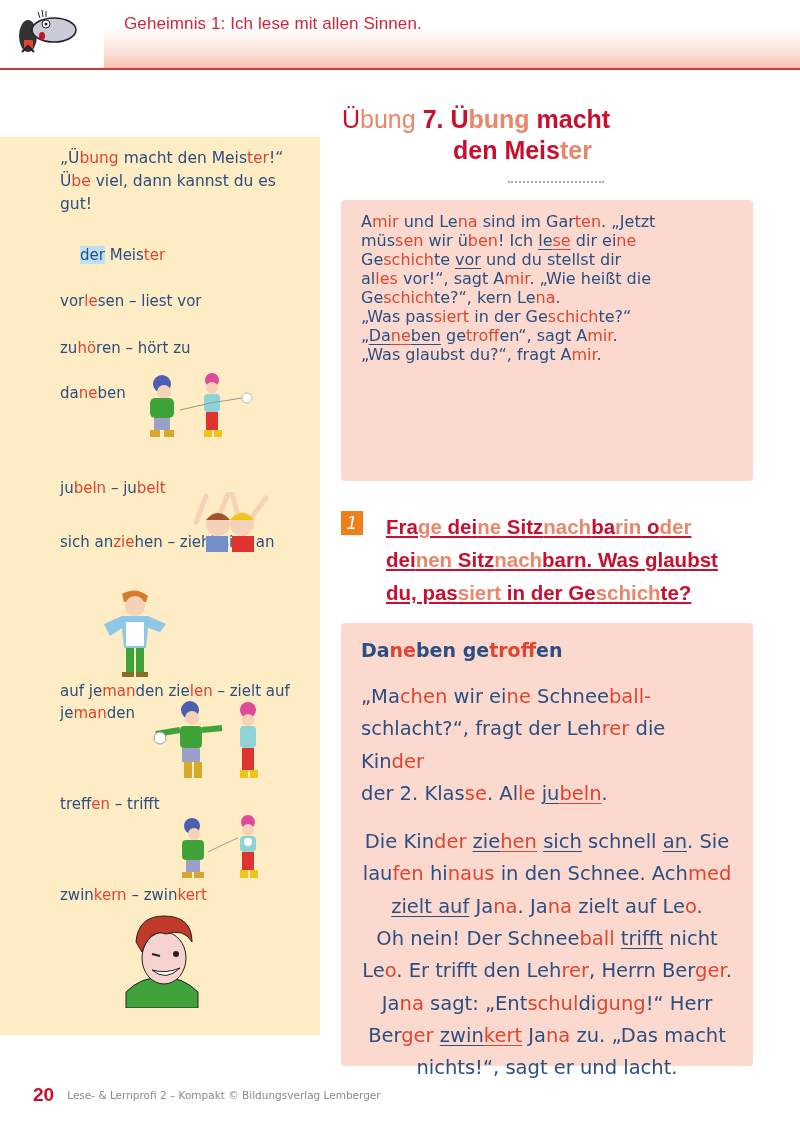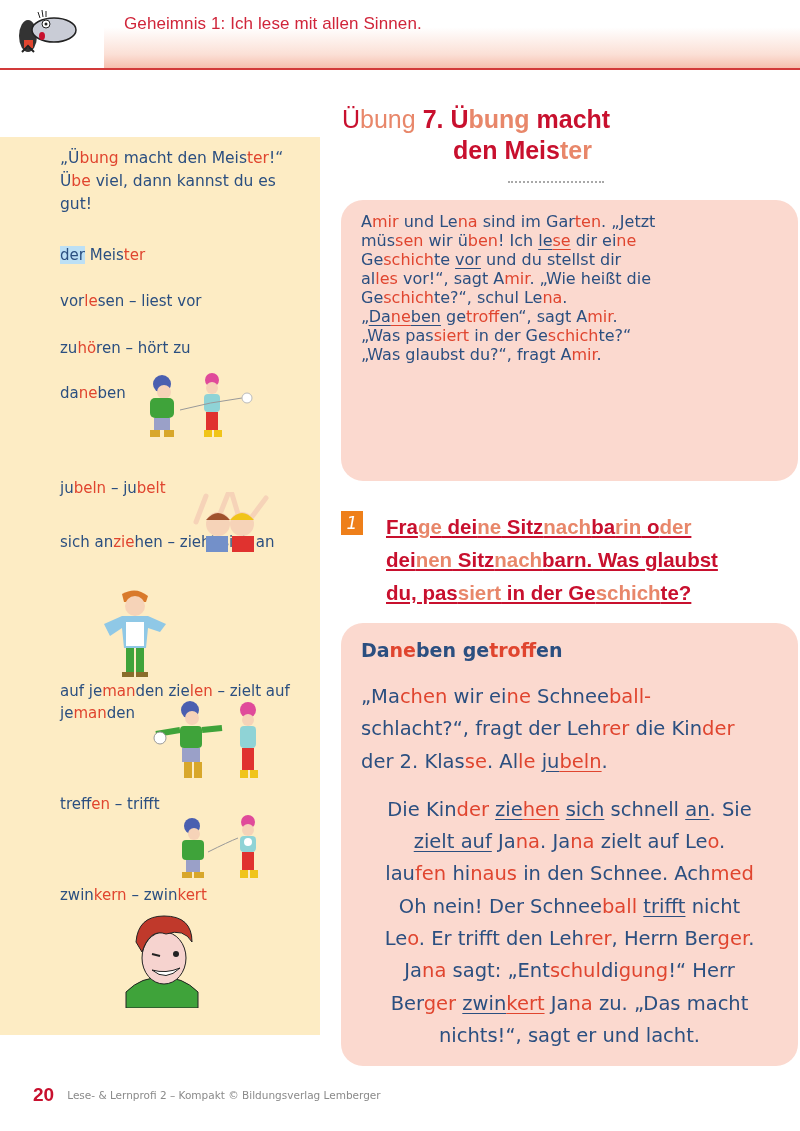--- a/index.html
+++ b/index.html
@@ -42,22 +42,22 @@
   .title {
     position: absolute; left: 342px; top: 104px; font-family: "Liberation Sans", sans-serif;
     font-size: 25px; line-height: 31px; color: #c8102e;
   }
   .title .light { color: #e8876a; }
   .title .bold { font-weight: bold; }
   .title .l2 { padding-left: 111px; }
   .dots { position: absolute; left: 508px; top: 181px; width: 96px; border-top: 2px dotted #a8a8a8; }
 
   .box {
-    position: absolute; left: 341px; width: 457px; background: #fbd9cf;
-    border-radius: 22px; box-sizing: border-box;
+    position: absolute; left: 341px; width: 412px; background: #fbd9cf;
+    border-radius: 4px; box-sizing: border-box;
   }
   .box1 { top: 200px; height: 281px; padding: 12px 20px; }
   .box2 { top: 623px; height: 443px; padding: 14px 20px; }
   .box2 .story { font-size: 19.5px; line-height: 32.3px; }
   .box2 .stitle { font-weight: bold; font-size: 19px; line-height: 26px; margin-bottom: 18px; }
   .box2 .para2 { margin-top: 16px; text-align: center; }
 
   .task-badge {
     position: absolute; left: 341px; top: 511px; width: 22px; height: 24px;
     background: #ee7f1a; color: #fff; font-size: 17px; font-style: italic; text-align: center; line-height: 24px;
@@ -95,21 +95,21 @@
   <div class="header-rule"></div>
 </div>
 
 <div class="side"></div>
 <div class="side-item side-intro">
     <div><span class="b">„Ü</span><span class="r">bung</span><span class="b"> macht den Meis</span><span class="r">ter</span><span class="b">!“</span></div>
     <div><span class="b">Ü</span><span class="r">be</span><span class="b"> viel, dann kannst du es</span></div>
     <div><span class="b">gut!</span></div>
   </div>
 <div id="side-items">
-    <div class="side-item" style="top: 244px;">
+    <div class="side-item" style="top: 244px; margin-left: 20px;">
       <div><span class="b hl">der</span><span class="b"> Meis</span><span class="r">ter</span></div>
     </div>
     <div class="side-item" style="top: 290px;">
       <div><span class="b">vor</span><span class="r">le</span><span class="b">sen – liest vor</span></div>
     </div>
     <div class="side-item" style="top: 337px;">
       <div><span class="b">zu</span><span class="r">hö</span><span class="b">ren – hört zu</span></div>
     </div>
     <div class="side-item" style="top: 382px;">
       <div><span class="b">da</span><span class="r">ne</span><span class="b">ben</span></div>
@@ -217,23 +217,23 @@
     </div>
 </div>
 <div class="dots"></div>
 
 <div class="box box1">
   <div>
       <div><span class="b">A</span><span class="r">mir</span><span class="b"> und Le</span><span class="r">na</span><span class="b"> sind im Gar</span><span class="r">ten</span><span class="b">. „Jetzt</span></div>
       <div><span class="b">müs</span><span class="r">sen</span><span class="b"> wir ü</span><span class="r">ben</span><span class="b">! Ich </span><span class="b u">le</span><span class="r u">se</span><span class="b"> dir ei</span><span class="r">ne</span></div>
       <div><span class="b">Ge</span><span class="r">schich</span><span class="b">te </span><span class="b u">vor</span><span class="b"> und du stellst dir</span></div>
       <div><span class="b">al</span><span class="r">les</span><span class="b"> vor!“, sagt A</span><span class="r">mir</span><span class="b">. „Wie heißt die</span></div>
-      <div><span class="b">Ge</span><span class="r">schich</span><span class="b">te?“, schul Le</span><span class="r">na</span><span class="b">.</span></div>
+      <div><span class="b">Ge</span><span class="r">schich</span><span class="b">te?“, kern Le</span><span class="r">na</span><span class="b">.</span></div>
+      <div><span class="b">„Was pas</span><span class="r">siert</span><span class="b"> in der Ge</span><span class="r">schich</span><span class="b">te?“</span></div>
       <div><span class="b">„</span><span class="b u">Da</span><span class="r u">ne</span><span class="b u">ben</span><span class="b"> ge</span><span class="r">trof</span><span class="b">fen“, sagt A</span><span class="r">mir</span><span class="b">.</span></div>
-      <div><span class="b">„Was pas</span><span class="r">siert</span><span class="b"> in der Ge</span><span class="r">schich</span><span class="b">te?“</span></div>
       <div><span class="b">„Was glaubst du?“, fragt A</span><span class="r">mir</span><span class="b">.</span></div>
     </div>
 </div>
 
 <div class="task-badge">1</div>
 <div class="task">
     <div><span class="">Fra</span><span class="lt">ge</span><span class=""> dei</span><span class="lt">ne</span><span class=""> Sitz</span><span class="lt">nach</span><span class="">ba</span><span class="lt">rin</span><span class=""> o</span><span class="lt">der</span></div>
     <div><span class="">dei</span><span class="lt">nen</span><span class=""> Sitz</span><span class="lt">nach</span><span class="">barn. Was glaubst</span></div>
     <div><span class="">du, pas</span><span class="lt">siert</span><span class=""> in der Ge</span><span class="lt">schich</span><span class="">te?</span></div>
   </div>
@@ -242,22 +242,22 @@
   <div class="stitle">
       <div><span class="b">Da</span><span class="r">ne</span><span class="b">ben ge</span><span class="r">trof</span><span class="b">fen</span></div>
     </div>
   <div class="story">
       <div><span class="b">„Ma</span><span class="r">chen</span><span class="b"> wir ei</span><span class="r">ne</span><span class="b"> Schnee</span><span class="r">ball-</span></div>
       <div><span class="b">schlacht?“, fragt der Leh</span><span class="r">rer</span><span class="b"> die Kin</span><span class="r">der</span></div>
       <div><span class="b">der 2. Klas</span><span class="r">se</span><span class="b">. Al</span><span class="r">le</span><span class="b"> </span><span class="b u">ju</span><span class="r u">beln</span><span class="b">.</span></div>
     </div>
   <div class="story para2">
       <div><span class="b">Die Kin</span><span class="r">der</span><span class="b"> </span><span class="b u">zie</span><span class="r u">hen</span><span class="b"> </span><span class="b u">sich</span><span class="b"> schnell </span><span class="b u">an</span><span class="b">. Sie</span></div>
+      <div><span class="b">lau</span><span class="r">fen</span><span class="b"> hi</span><span class="r">naus</span><span class="b"> in den Schnee. Ach</span><span class="r">med</span></div>
       <div><span class="b u">zielt auf</span><span class="b"> Ja</span><span class="r">na</span><span class="b">. Ja</span><span class="r">na</span><span class="b"> zielt auf Le</span><span class="r">o</span><span class="b">.</span></div>
-      <div><span class="b">lau</span><span class="r">fen</span><span class="b"> hi</span><span class="r">naus</span><span class="b"> in den Schnee. Ach</span><span class="r">med</span></div>
       <div><span class="b">Oh nein! Der Schnee</span><span class="r">ball</span><span class="b"> </span><span class="b u">trifft</span><span class="b"> nicht</span></div>
       <div><span class="b">Le</span><span class="r">o</span><span class="b">. Er trifft den Leh</span><span class="r">rer</span><span class="b">, Herrn Ber</span><span class="r">ger</span><span class="b">.</span></div>
       <div><span class="b">Ja</span><span class="r">na</span><span class="b"> sagt: „Ent</span><span class="r">schul</span><span class="b">di</span><span class="r">gung</span><span class="b">!“ Herr</span></div>
       <div><span class="b">Ber</span><span class="r">ger</span><span class="b"> </span><span class="b u">zwin</span><span class="r u">kert</span><span class="b"> Ja</span><span class="r">na</span><span class="b"> zu. „Das macht</span></div>
       <div><span class="b">nichts!“, sagt er und lacht.</span></div>
     </div>
 </div>
 
 <div class="footer">
   <span class="page-num">20</span>

